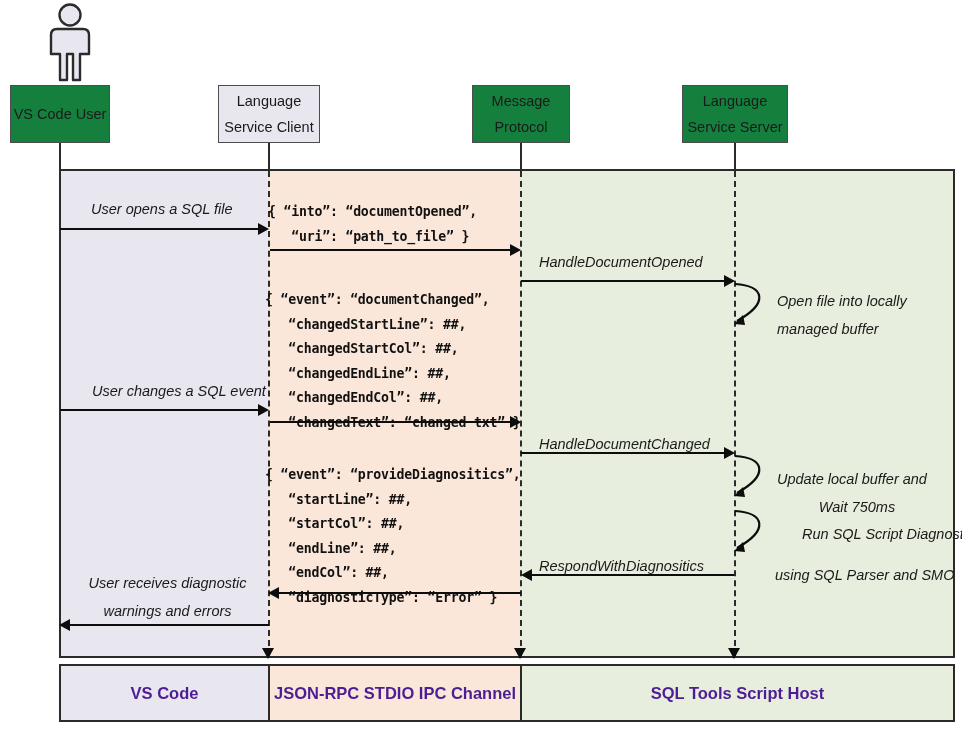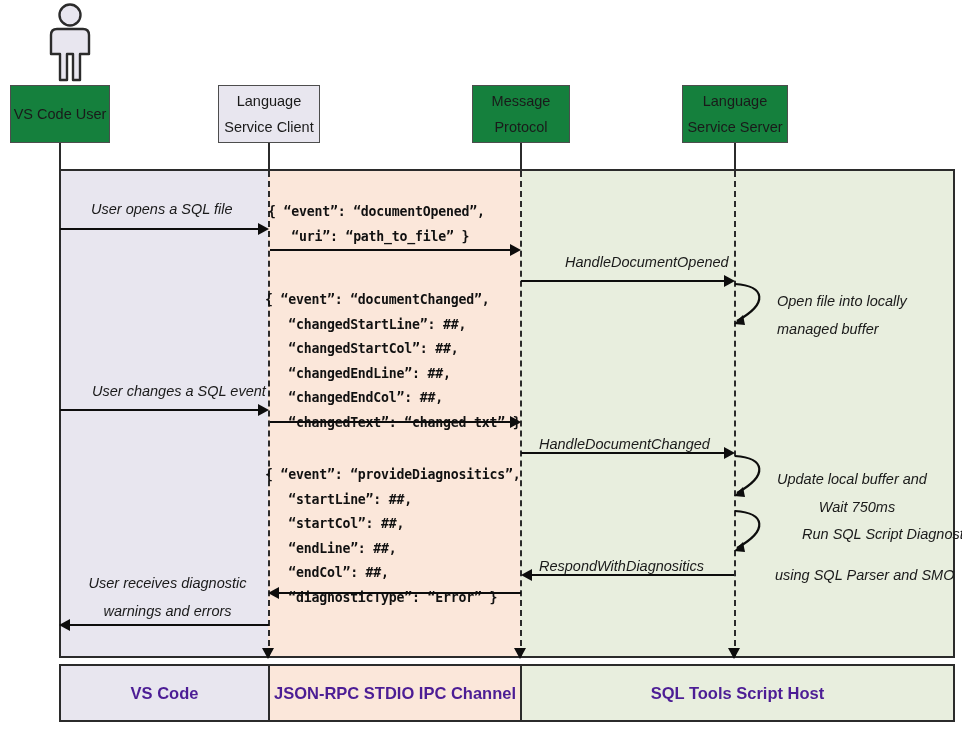--- a/index.html
+++ b/index.html
@@ -177,27 +177,27 @@
 
   <div class="lifeline" style="left:59px;  top:171px; height:485px;"></div>
   <div class="lifeline" style="left:268px; top:171px; height:485px;"></div>
   <div class="lifeline" style="left:520px; top:171px; height:485px;"></div>
   <div class="lifeline" style="left:734px; top:171px; height:485px;"></div>
 
   <div class="lbl-italic" style="left:91px; top:202px;">User opens a SQL file</div>
   <div class="arrow-line" style="left:60px; top:228px; width:201px;"></div>
   <div class="arrow-head right" style="left:258px; top:223px;"></div>
 
-  <div class="json-block" style="left:268px; top:200px;">{ “event”: “documentOpened”,
+  <div class="json-block" style="left:268px; top:200px;">{ “into”: “documentOpened”,
    “uri”: “path_to_file” }</div>
 
   <div class="arrow-line" style="left:270px; top:249px; width:243px;"></div>
   <div class="arrow-head right" style="left:510px; top:244px;"></div>
 
-  <div class="lbl-italic" style="left:539px; top:255px;margin-left:26px;">HandleDocumentOpened</div>
+  <div class="lbl-italic" style="left:539px; top:255px;">HandleDocumentOpened</div>
   <div class="arrow-line" style="left:521px; top:280px; width:206px;"></div>
   <div class="arrow-head right" style="left:724px; top:275px;"></div>
 
   <div class="selfloop" style="left:733px; top:281px;">
     <svg width="48" height="48" viewBox="0 0 48 48">
       <path d="M 2 3 C 32 5, 36 22, 4 40" fill="none" stroke="#0d0d0d" stroke-width="2.2"></path>
       <polygon points="10,34 1,43 12,44" fill="#0d0d0d"></polygon>
     </svg>
   </div>
   <div class="lbl-italic" style="left:777px; top:294px;">Open file into locally</div>

